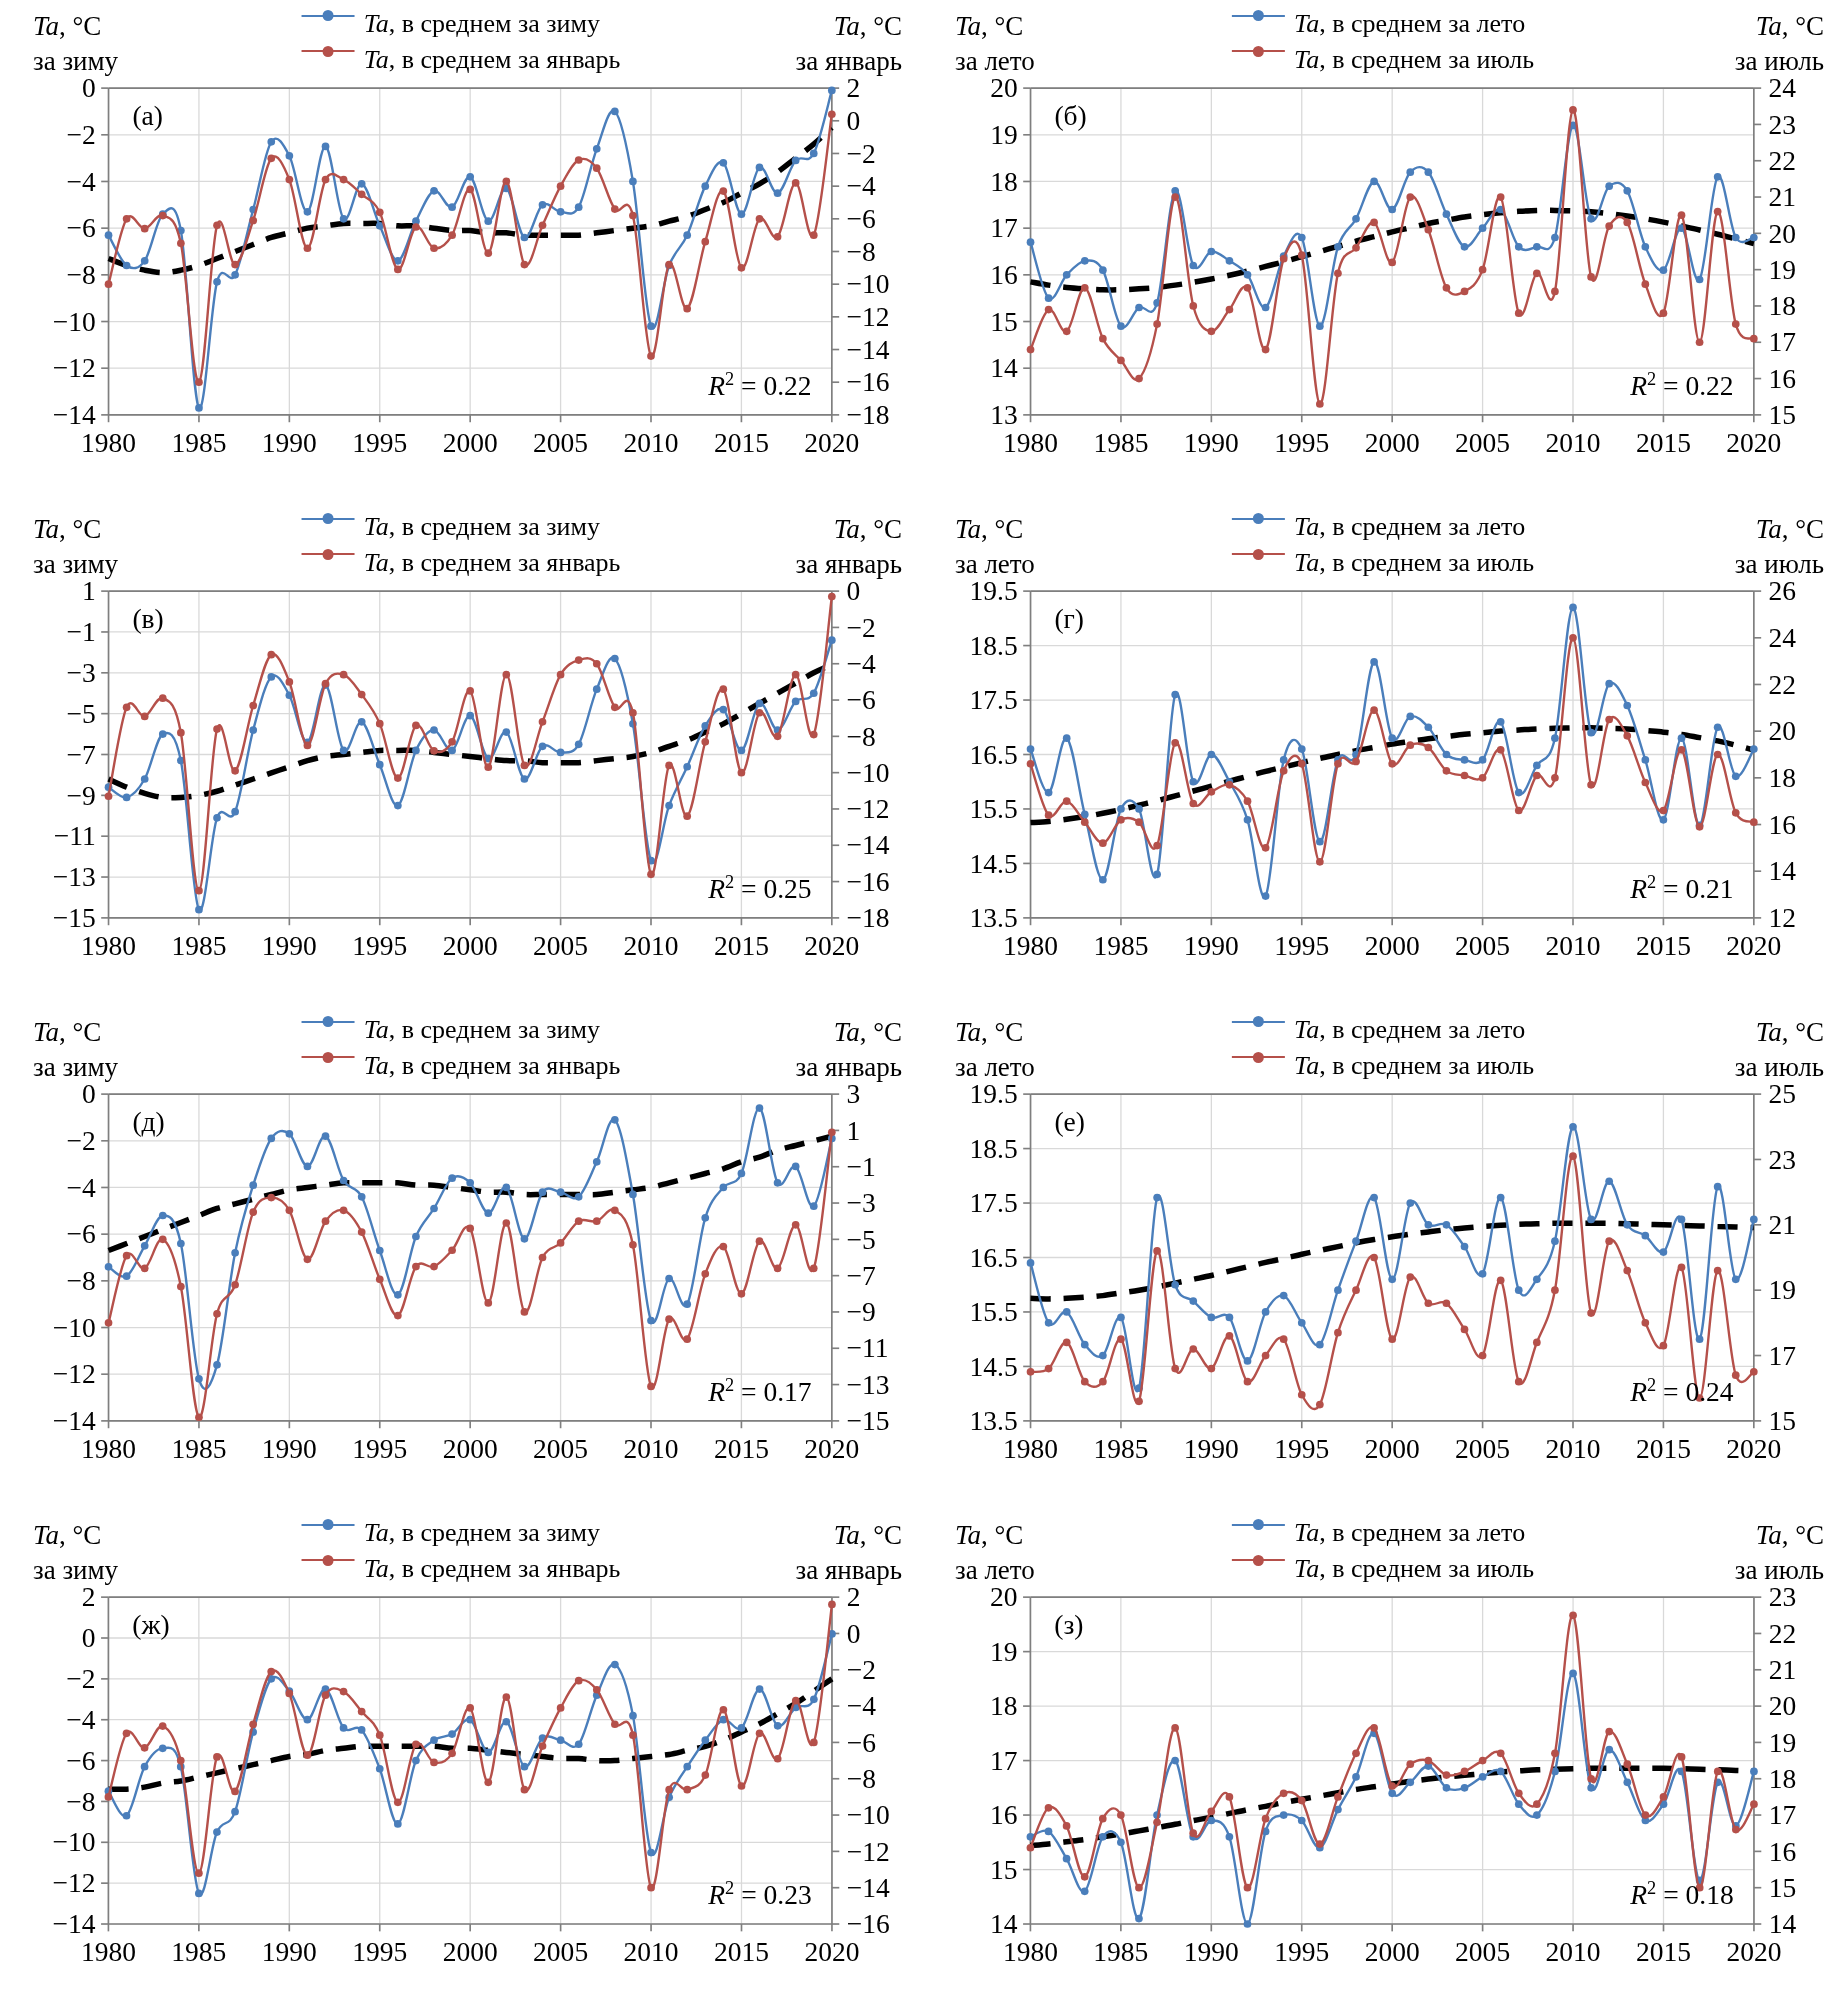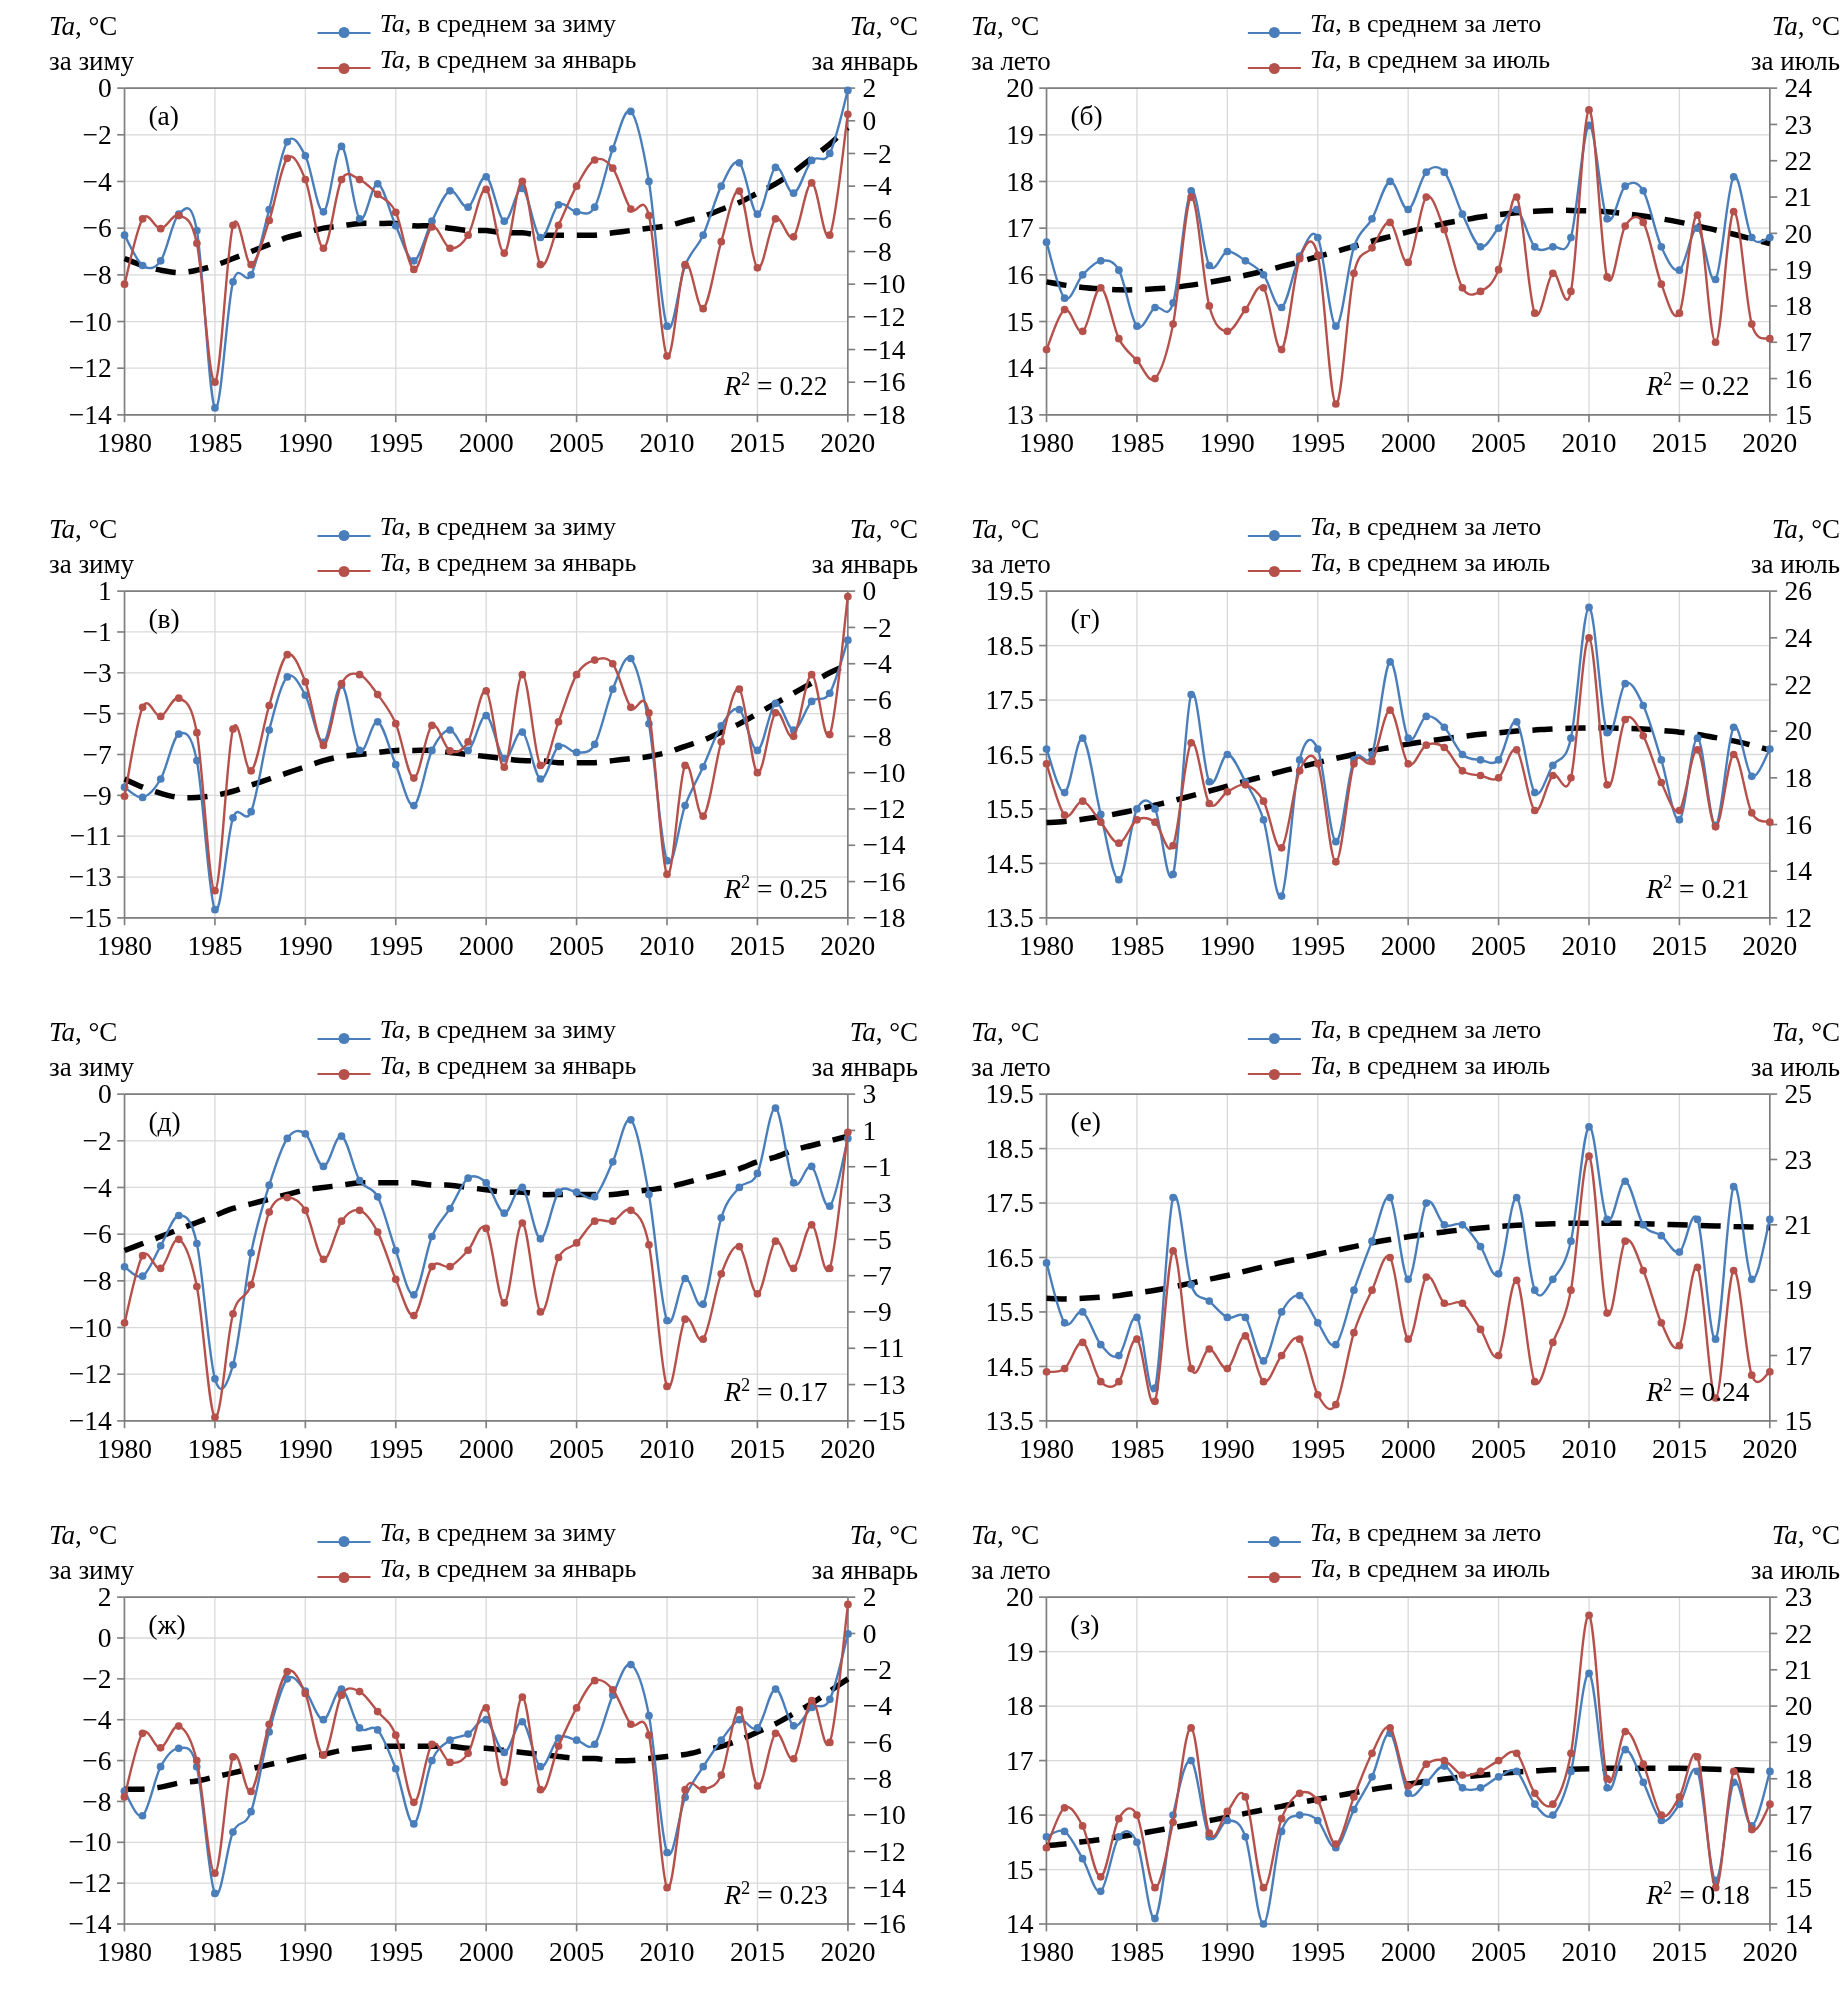--- a/index.html
+++ b/index.html
@@ -18,21 +18,20 @@
   .grid {
     display: grid;
     grid-template-columns: 922px 922px;
     grid-template-rows: 503px 503px 503px 505px;
     width: 1844px;
     height: 2015px;
   }
   .panel {
     position: relative;
     width: 922px;
-    margin-left: 16px;
   }
   .hdr {
     position: absolute;
     top: 5.5px; left: 0; right: 0;
     height: 79px;
   }
   .axtitle-left {
     position: absolute;
     left: 33px; top: 3.7px;
     font-size: 27px;
@@ -55,21 +54,21 @@
     left: 50%;
     transform: translateX(-50%);
     top: 3.7px;
     display: flex;
     flex-direction: column;
     gap: 5.5px;
     font-size: 26px;
   }
   .legend-row {
     display: flex;
-    align-items: flex-end;
+    align-items: flex-start;
     gap: 9.2px;
     white-space: nowrap;
   }
   .legend-sym {
     position: relative;
     width: 53px; height: 13px;
     flex: none;
   }
   .legend-sym::before {
     content: "";

